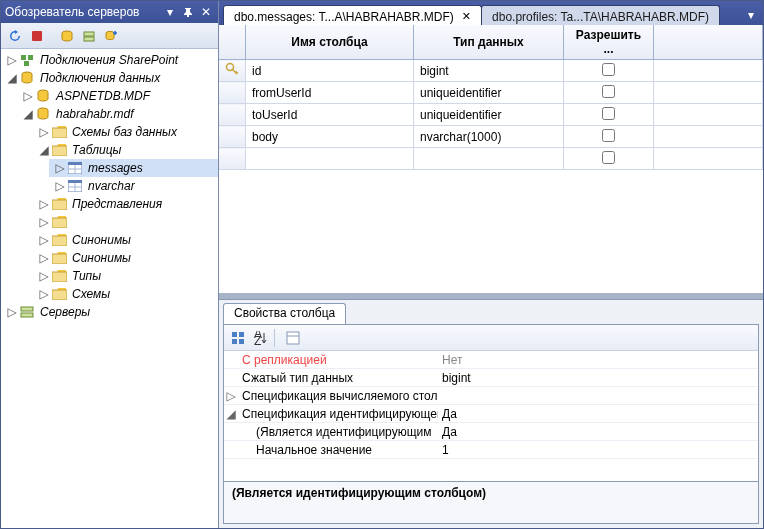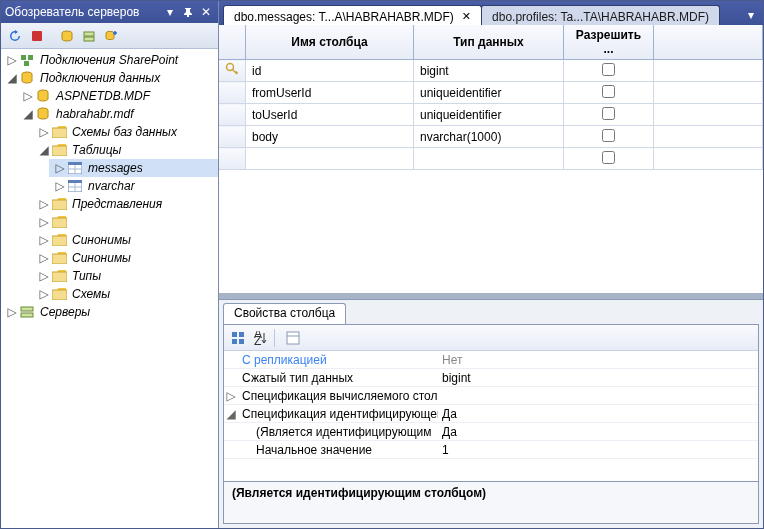--- a/index.html
+++ b/index.html
@@ -170,21 +170,21 @@
 .proprows { flex: 1; overflow: auto; }
 .prow {
   display: flex;
   height: 18px;
   border-bottom: 1px solid #eceff5;
   align-items: center;
 }
 .prow .pexp { width: 14px; text-align: center; color: #666; cursor: pointer; }
 .prow .pname { width: 200px; padding-left: 4px; overflow: hidden; white-space: nowrap; }
 .prow .pval { flex: 1; padding-left: 4px; }
-.prow.dim .pname { color: #3b82f6; }
+.prow.dim .pname { color: #ef4444; }
 .prow.dim .pval { color: #888; }
 .propdesc {
   height: 42px;
   border-top: 1px solid #8a99b6;
   background: #f5f7fb;
   padding: 4px 8px;
   font-weight: bold;
 }
 
 

